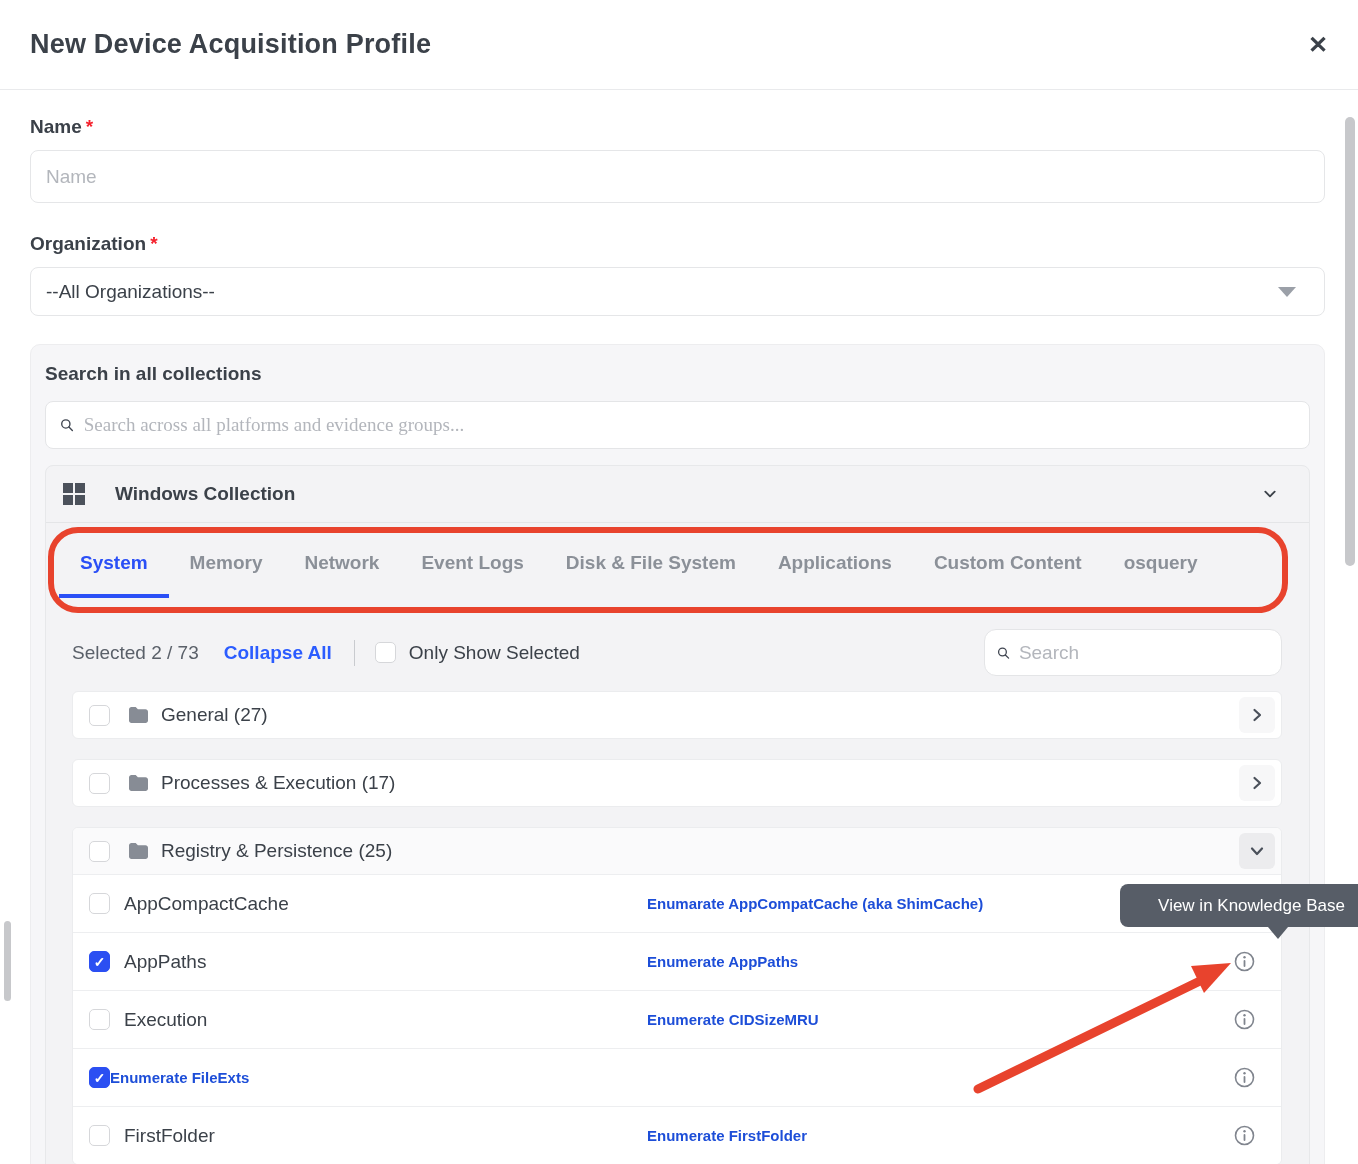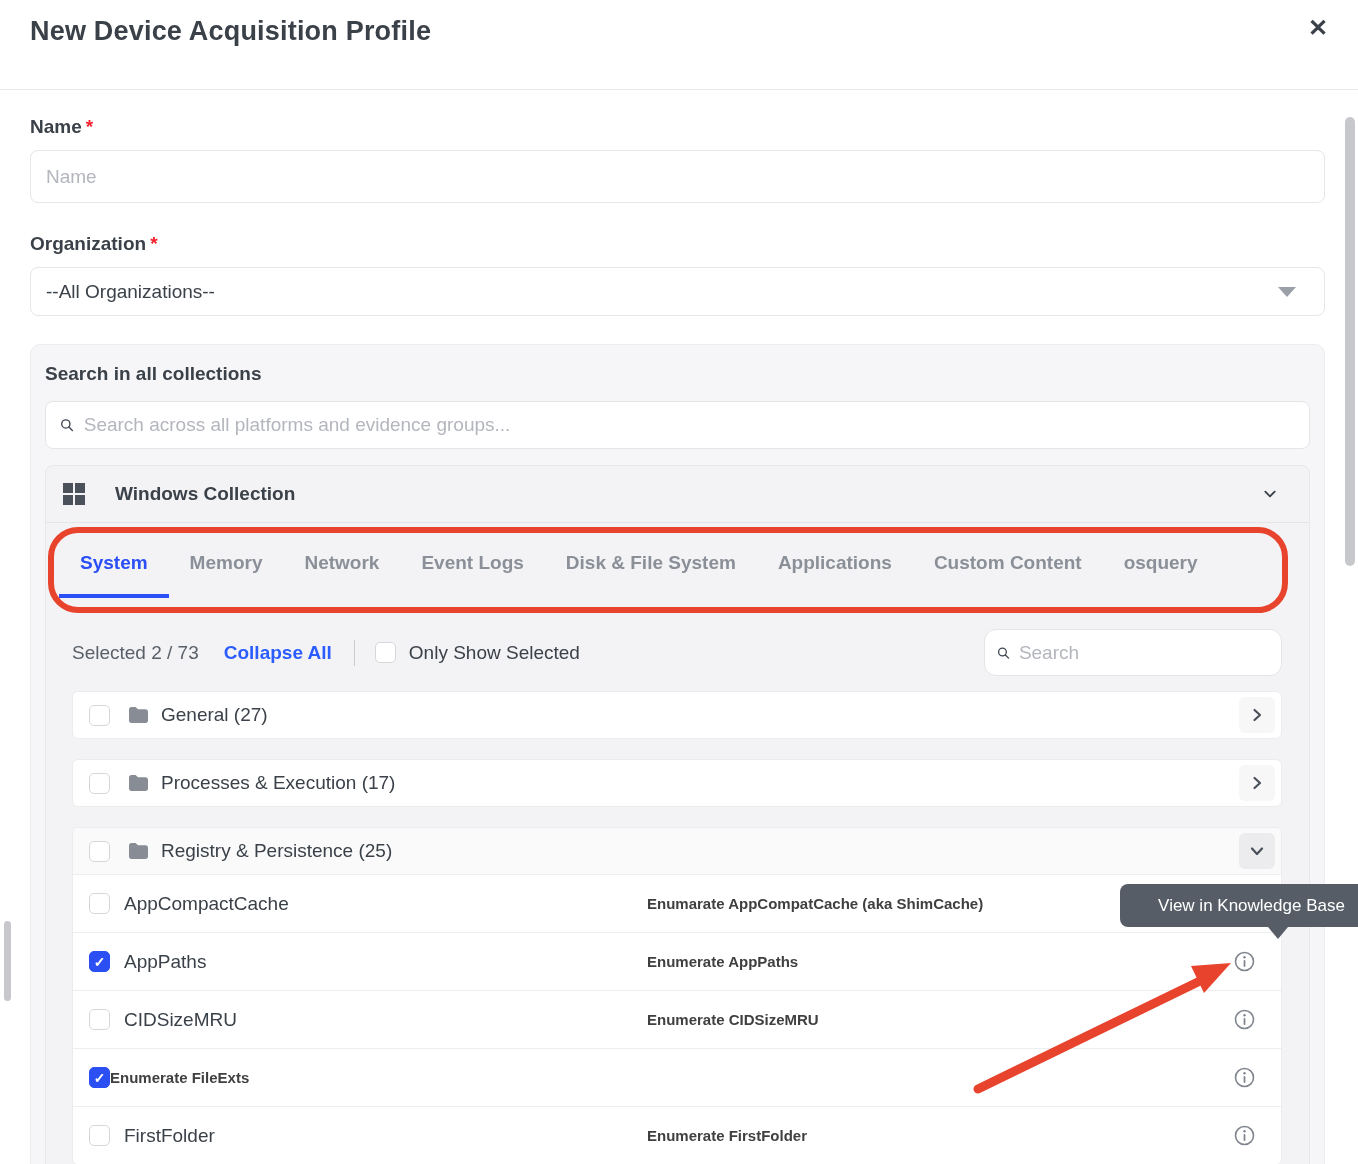--- a/index.html
+++ b/index.html
@@ -8,22 +8,22 @@
     position: relative;
     overflow: hidden;
     background: #ffffff;
     font-family: "Liberation Sans", sans-serif;
     color: #3f4550;
   }
 
   
   .modal-header {
     height: 90px;
-    display: flex; 
-    padding: 16px 30px;
+    display: flex; align-items: center;
+    padding: 3px 30px;
     border-bottom: 1px solid #e9eaec;
   }
   .modal-title { font-size: 27px; font-weight: 700; color: #3b4149; letter-spacing: .2px; }
   .close-btn {
     margin-left: auto;
     font-size: 24px; font-weight: 700; color: #3b4149;
     cursor: pointer; line-height: 1;
   }
 
   
@@ -70,21 +70,21 @@
   .section-title { font-size: 19px; font-weight: 700; color: #3b4149; }
   .global-search {
     margin-top: 16px;
     height: 48px; width: 100%;
     background: #fff; border: 1px solid #e4e5e7; border-radius: 8px;
     display: flex; align-items: center;
     padding: 0 14px;
   }
   .global-search input {
     border: none; outline: none; background: transparent;
-    font-size: 19px; font-family: Liberation Sans, sans-serif;
+    font-size: 19px; font-family: Liberation Serif, serif;
     color: #3f4550; width: 100%; margin-left: 10px;
   }
   .global-search input::placeholder { color: #b3b6bc; }
 
   
   .collection-card {
     margin-top: 16px;
     background: #f3f3f5;
     border: 1px solid #e7e8ea;
     border-radius: 8px;
@@ -182,21 +182,21 @@
 
   
   .item-row {
     height: 58px;
     display: flex; align-items: center;
     padding: 0 26px 0 16px;
     border-top: 1px solid #edeef0;
     background: #fff;
   }
   .item-name { margin-left: 14px; font-size: 19px; color: #3b4149; width: 523px; flex: none; }
-  .item-desc { font-size: 15px; font-weight: 700; color: #404040; flex: 1; }
+  .item-desc { font-size: 15px; font-weight: 700; color: #1d4ed8; flex: 1; }
   .info-icon { flex: none; cursor: pointer; }
 
   
   .anno-rect {
     position: absolute;
     left: 48px; top: 527px;
     width: 1240px; height: 86px;
     border: 6px solid #e8432d;
     border-radius: 30px;
     pointer-events: none;
@@ -363,21 +363,21 @@
             <span class="item-desc">Enumerate AppPaths</span>
             <svg class="info-icon" width="21" height="21" viewBox="0 0 21 21">
               <circle cx="10.5" cy="10.5" r="9" fill="none" stroke="#80858e" stroke-width="1.6"></circle>
               <circle cx="10.5" cy="6.3" r="1.2" fill="#80858e"></circle>
               <rect x="9.6" y="9" width="1.8" height="7" rx="0.9" fill="#80858e"></rect>
             </svg>
           </div>
 
           <div class="item-row">
             <span class="cb" data-checked="false"></span>
-            <span class="item-name">CIDSizeMRU</span>
+            <span class="item-name">Execution</span>
             <span class="item-desc">Enumerate CIDSizeMRU</span>
             <svg class="info-icon" width="21" height="21" viewBox="0 0 21 21">
               <circle cx="10.5" cy="10.5" r="9" fill="none" stroke="#80858e" stroke-width="1.6"></circle>
               <circle cx="10.5" cy="6.3" r="1.2" fill="#80858e"></circle>
               <rect x="9.6" y="9" width="1.8" height="7" rx="0.9" fill="#80858e"></rect>
             </svg>
           </div>
 
           <div class="item-row">
             <span class="cb" data-checked="true">✓</span>

